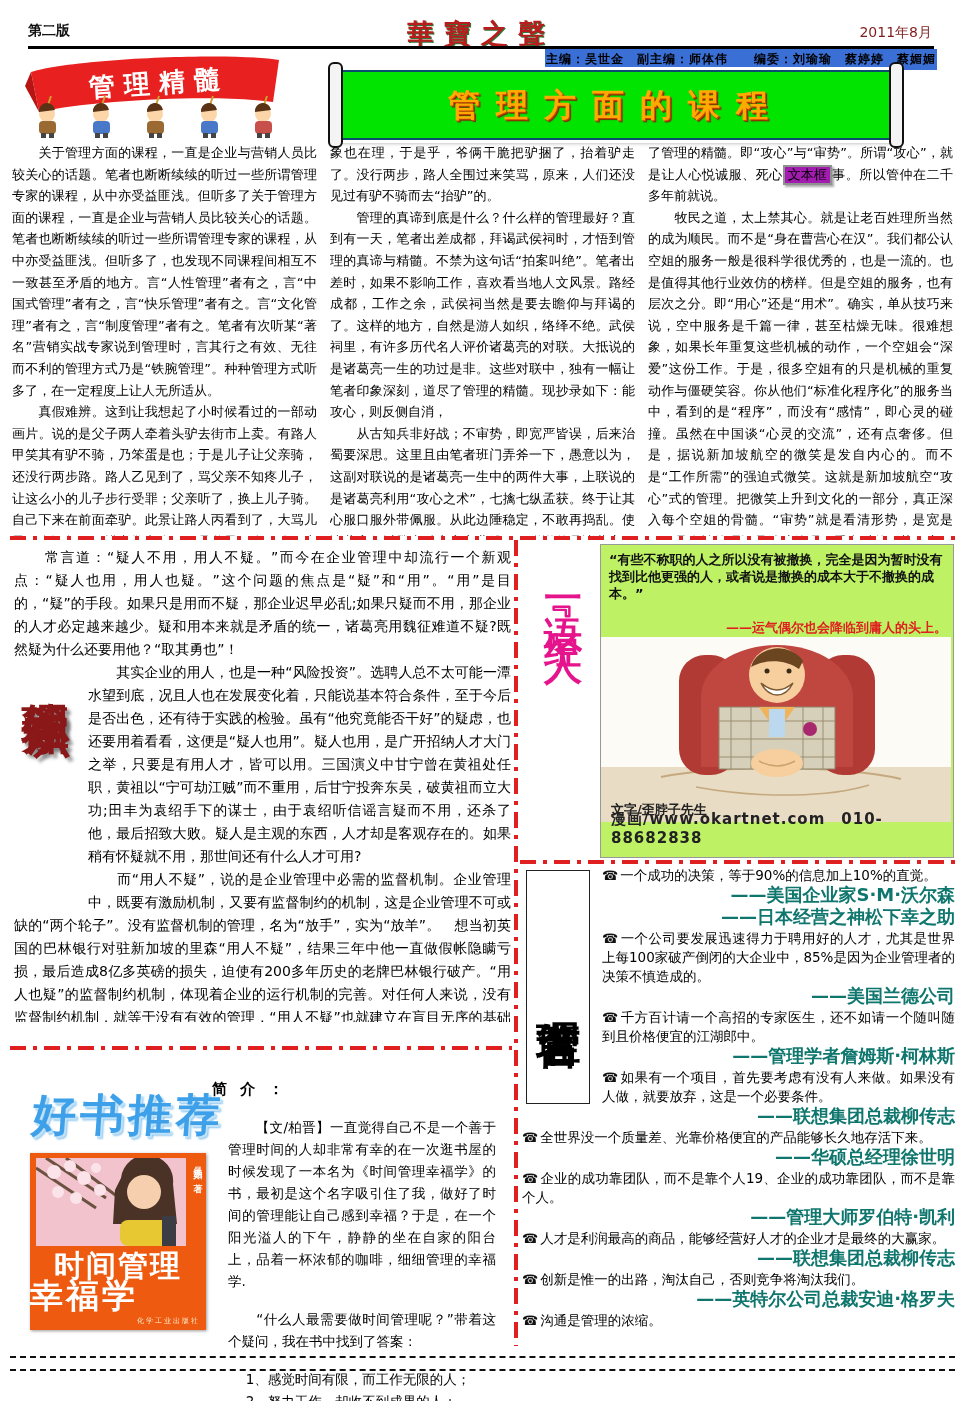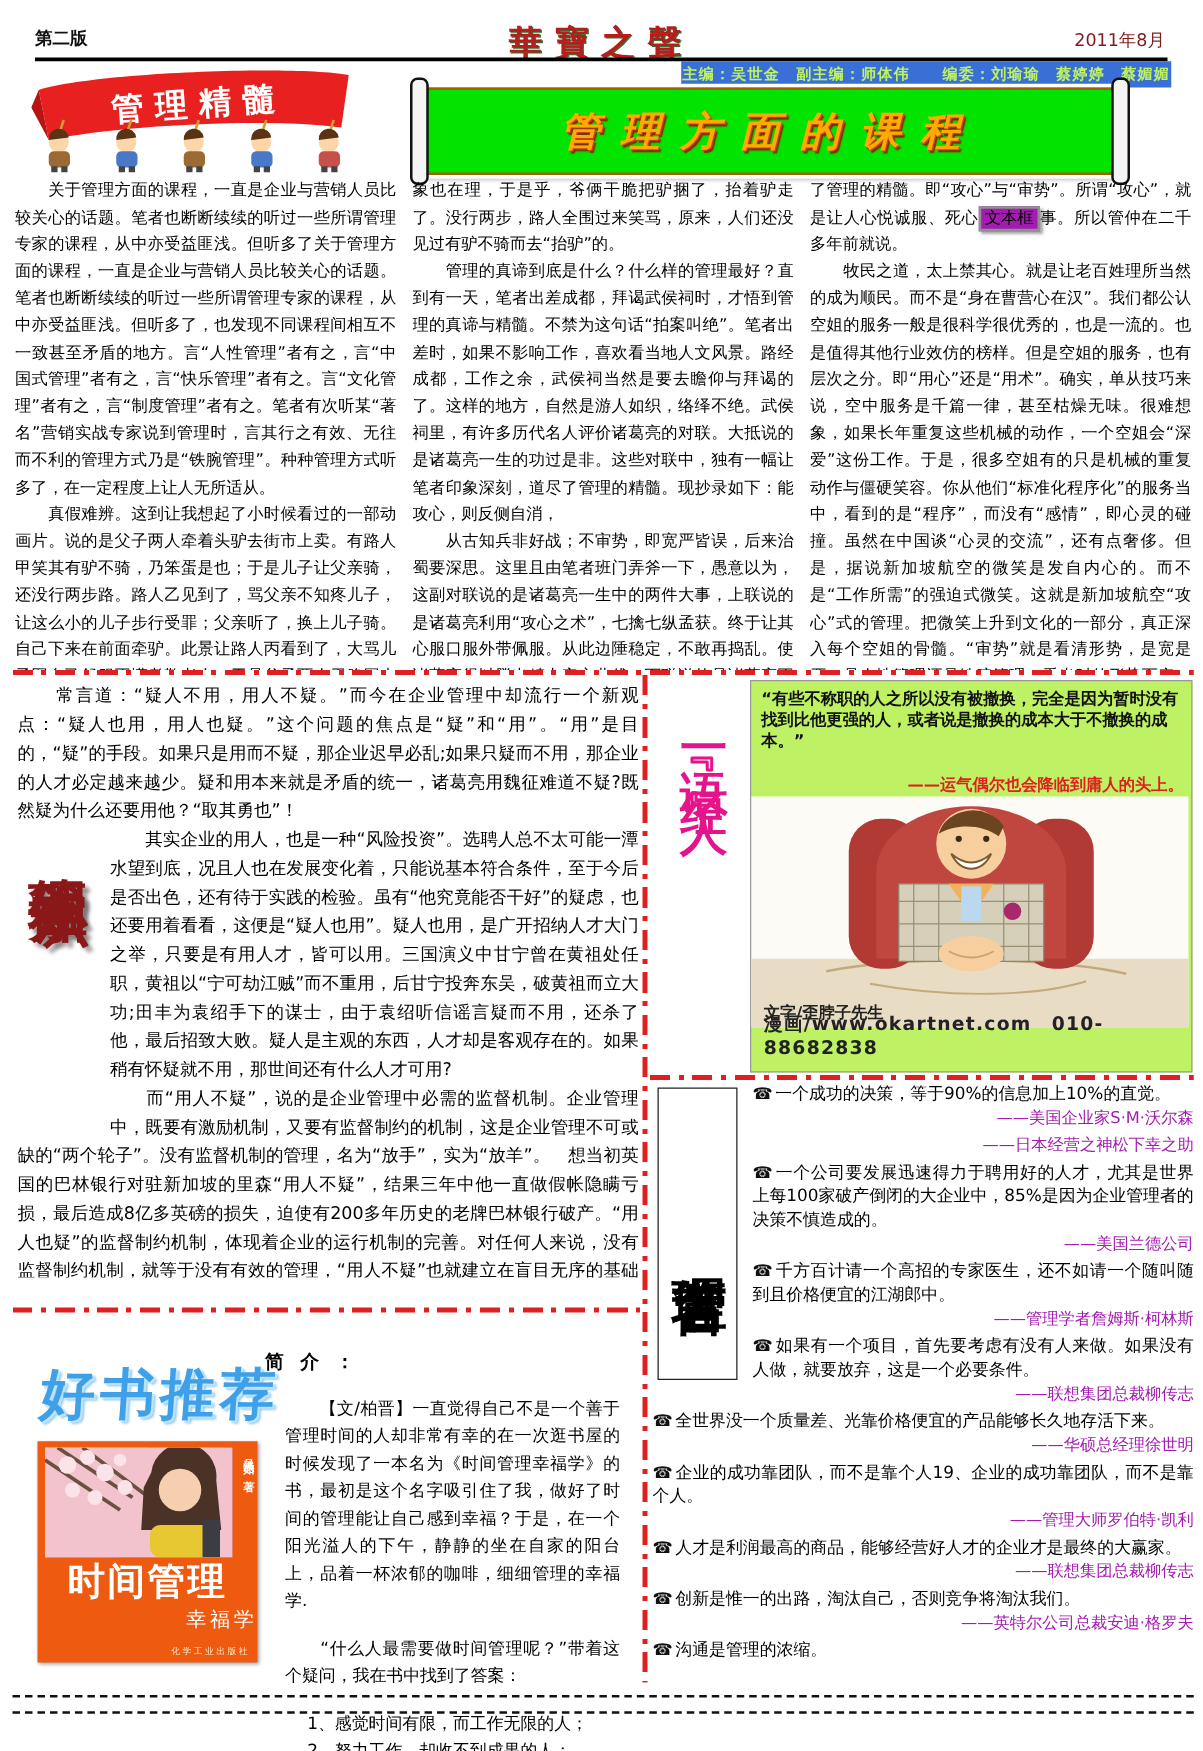--- a/index.html
+++ b/index.html
@@ -5,27 +5,27 @@
   html,body{margin:0;padding:0;background:#fff;}
   body{font-family:"DejaVu Sans","Liberation Sans",sans-serif;}
   #page{position:relative;width:962px;height:1401px;background:#fff;overflow:hidden;}
   .abs{position:absolute;}
   
   .edition{left:28px;top:22px;font-size:14px;font-weight:bold;color:#111;}
   .masthead{left:0;right:0;top:16px;text-align:center;font-size:27px;font-weight:bold;
     color:#b91c1c;letter-spacing:10px;text-shadow:1px 1px 0 #2a7a3a;}
   .pdate{right:30px;top:24px;font-size:14px;color:#7f1d1d;}
   .hrule{left:28px;top:46px;width:906px;height:3px;background:#000;}
-  .editors-bar{left:545px;top:49px;width:392px;height:21px;background:#3a6fd6;color:#bef264;
+  .editors-bar{left:545px;top:49px;width:392px;height:21px;background:#3a6fd6;color:#000000;
     font-size:12px;font-weight:bold;line-height:21px;text-align:center;letter-spacing:1px;}
   
   .banner-wrap{left:25px;top:52px;width:280px;height:86px;}
   
   .green-box{left:338px;top:70px;width:552px;height:66px;background:#00e400;
-    border:2px solid #a16207;box-shadow:0 0 0 3px #fff,3px 3px 4px rgba(0,0,0,.35);font-style:italic;}
+    border:2px solid #0c4a6e;box-shadow:0 0 0 3px #fff,3px 3px 4px rgba(0,0,0,.35);}
   .green-box .scroll{position:absolute;top:-10px;bottom:-10px;width:11px;background:#f4f4f4;
     border:2px solid #111;border-radius:6px;}
   .green-box .scroll.l{left:-12px;} .green-box .scroll.r{right:-12px;}
   .green-box .gb-title{position:absolute;left:0;right:0;top:12px;text-align:center;
     font-size:32px;font-weight:bold;color:#ffaa00;letter-spacing:16px;
     text-shadow:1px 1px 0 #c84400,2px 2px 1px #7a2a00;}
   
   .cols{left:12px;top:142px;width:942px;height:394px;display:flex;gap:13px;}
   .col{width:305px;font-size:13px;line-height:21.6px;text-align:justify;color:#000;overflow:hidden;}
   .col p{margin:0;}
@@ -58,35 +58,35 @@
   .cartoon .credit1{position:absolute;left:10px;bottom:38px;font-size:13px;font-weight:bold;color:#222;}
   .cartoon .credit2{position:absolute;left:10px;bottom:10px;font-size:15px;font-weight:bold;color:#222;letter-spacing:1px;}
   
   .mingyan{left:522px;top:866px;width:433px;height:482px;overflow:hidden;}
   .m-title{float:left;width:62px;height:232px;margin:4px 12px 6px 4px;border:1px solid #222;
     writing-mode:vertical-rl;text-orientation:upright;text-align:center;
     font-family:"DejaVu Serif","Liberation Serif",serif;font-size:44px;font-weight:bold;color:#000;line-height:60px;}
   .quote{margin-bottom:3px;}
   .q-text{font-size:13.5px;line-height:19px;color:#000;text-align:justify;}
   .q-bullet{font-weight:bold;margin-right:2px;font-size:13px;color:#111;}
-  .q-author{font-size:13px;line-height:19px;color:#a21caf;text-align:right;font-weight:normal;}
+  .q-author{font-size:18px;line-height:19px;color:#0f766e;text-align:right;font-weight:bold;}
   
   .book-title{left:32px;top:1086px;font-size:44px;font-weight:bold;color:#3da0e8;
     letter-spacing:4px;font-family:"DejaVu Serif","Liberation Serif",serif;
     text-shadow:2px 2px 0 #bfe2f8,3px 3px 2px #8ac4ee;transform:skewX(-4deg);}
   .cover{left:30px;top:1153px;width:176px;height:177px;background:#ed5a10;overflow:hidden;
     box-shadow:1px 1px 3px rgba(0,0,0,.4);}
   .cover .photo{position:absolute;left:6px;top:5px;width:150px;height:88px;overflow:hidden;
     background:linear-gradient(135deg,#f3c7cf 0 35%,#e9aebc 35% 60%,#d89aa8 60%);}
   .cover .author{position:absolute;right:2px;top:6px;writing-mode:vertical-rl;text-orientation:upright;
     font-size:9px;color:#fff;font-weight:bold;letter-spacing:2px;}
   .cover .t1{position:absolute;left:0;right:0;top:97px;text-align:center;font-size:30px;
     font-weight:bold;color:#fff;letter-spacing:2px;line-height:32px;}
-  .cover .t2{position:absolute;left:0;right:0;top:130px;text-align:right;font-size:16px;
-    font-weight:normal;color:#fff;letter-spacing:3px;line-height:26px;}
+  .cover .t2{position:absolute;left:0;right:0;top:130px;text-align:left;font-size:33px;
+    font-weight:bold;color:#fff;letter-spacing:3px;line-height:26px;}
   .cover .pub{position:absolute;right:6px;bottom:4px;font-size:7px;color:#ffe9c8;letter-spacing:2px;}
   .intro{left:212px;top:1078px;width:300px;height:280px;font-size:13.5px;line-height:22px;
     text-align:justify;color:#000;}
   .intro h3{margin:0 0 4px 0;font-size:15px;letter-spacing:4px;color:#000;}
   .intro p{margin:16px;}
   .intro ol{margin:2px 0 0 0;padding:0;list-style:none;}
   .intro li{padding-left:2.5em;}
   
   .foot1{left:10px;top:1356px;width:945px;border-top:2px dashed #111;}
   .foot2{left:10px;top:1369px;width:945px;border-top:2px dashed #111;}

